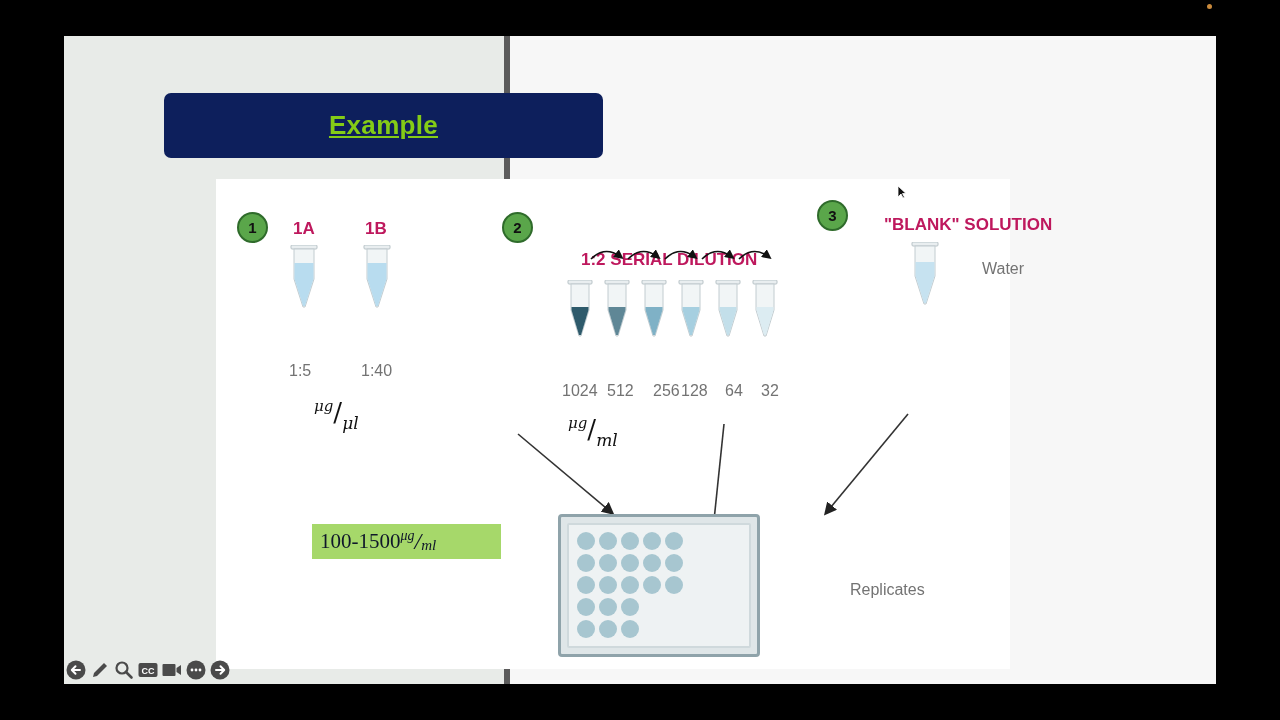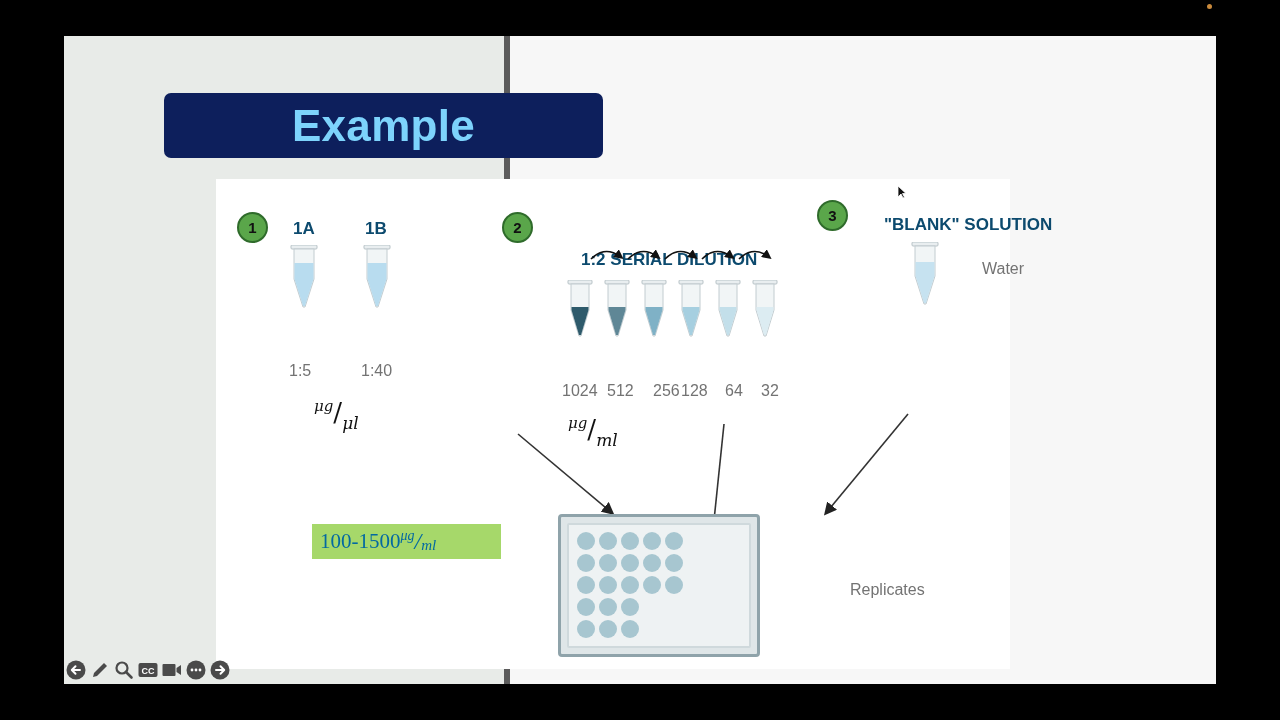--- a/index.html
+++ b/index.html
@@ -3,31 +3,31 @@
 <meta charset="utf-8">
 <style>
   * { box-sizing: border-box; margin: 0; padding: 0; }
   html, body { width: 1280px; height: 720px; background: #000; overflow: hidden; font-family: "Liberation Sans", sans-serif; }
   #stage { position: absolute; left: 0; top: 0; width: 1280px; height: 720px; background: #000; }
   .slide { position: absolute; left: 64px; top: 36px; width: 1152px; height: 648px; background: #f7f7f7; overflow: hidden; }
   .slide-left-panel { position: absolute; left: 0; top: 0; width: 442px; height: 648px; background: #e8ebe8; }
   .slide-divider { position: absolute; left: 440px; top: 0; width: 6px; height: 144px; background: #5b5b5b; }
   .slide-divider-bottom { position: absolute; left: 440px; top: 630px; width: 6px; height: 18px; background: #5b5b5b; }
   .title-bar { position: absolute; left: 100px; top: 57px; width: 439px; height: 65px; background: #0d1f5c; border-radius: 7px; display: flex; align-items: center; justify-content: center; }
-  .title-text { color: #7dd3fc; font-weight: bold; font-size: 44px; letter-spacing: 0.3px; }
+  .title-text { color: #84cc16; font-weight: bold; font-size: 26px; letter-spacing: 0.3px; text-decoration: underline; }
   .content-card { position: absolute; left: 152px; top: 143px; width: 794px; height: 490px; background: #ffffff; }
   .abs { position: absolute; }
   .step-badge { width: 31px; height: 31px; border-radius: 50%; background: #5aa64a; border: 2px solid #2f6b2b; display: flex; align-items: center; justify-content: center; font-weight: bold; font-size: 15px; color: #111; }
-  .hdr { font-weight: bold; font-size: 17px; color: #0c4a6e; white-space: nowrap; }
+  .hdr { font-weight: bold; font-size: 17px; color: #be185d; white-space: nowrap; }
   .lbl { font-size: 16px; color: #737373; white-space: nowrap; }
   .unit { font-family: "DejaVu Serif", serif; font-style: italic; color: #111; white-space: nowrap; }
   .unit sup { font-size: 15px; position: relative; top: -4px; }
   .unit .slash { font-size: 26px; font-style: normal; }
   .unit sub { font-size: 17px; position: relative; top: 4px; }
-  .range-box { position: absolute; left: 248px; top: 488px; width: 189px; height: 35px; background: #a6d86a; display: flex; align-items: center; padding-left: 8px; font-family: "Liberation Serif", serif; font-size: 21px; color: #0369a1; }
+  .range-box { position: absolute; left: 248px; top: 488px; width: 189px; height: 35px; background: #a6d86a; display: flex; align-items: center; padding-left: 8px; font-family: "Liberation Serif", serif; font-size: 21px; color: #0f172a; }
   .range-box sup { font-style: italic; font-size: 14px; position: relative; top: -6px; }
   .range-box .slash { font-size: 24px; font-style: italic; }
   .range-box sub { font-style: italic; font-size: 15px; position: relative; top: 4px; }
   .plate { position: absolute; left: 494px; top: 478px; width: 202px; height: 143px; background: #dfe6e8; border: 3px solid #8fa3aa; border-radius: 4px; }
   .plate-inner { position: absolute; left: 6px; top: 6px; right: 6px; bottom: 6px; background: #eef2f3; border: 2px solid #cfd9dc; border-radius: 2px; }
   .well-grid { position: absolute; left: 16px; top: 15px; display: grid; grid-template-columns: repeat(5, 18px); grid-auto-rows: 18px; gap: 4px; }
   .well { width: 18px; height: 18px; border-radius: 50%; background: #a7c6d0; }
   .toolbar { position: absolute; left: 66px; top: 660px; display: flex; align-items: center; gap: 4px; }
   .tb-btn { width: 20px; height: 20px; display: flex; align-items: center; justify-content: center; cursor: pointer; }
   .cursor-icon { position: absolute; left: 897px; top: 185px; }

